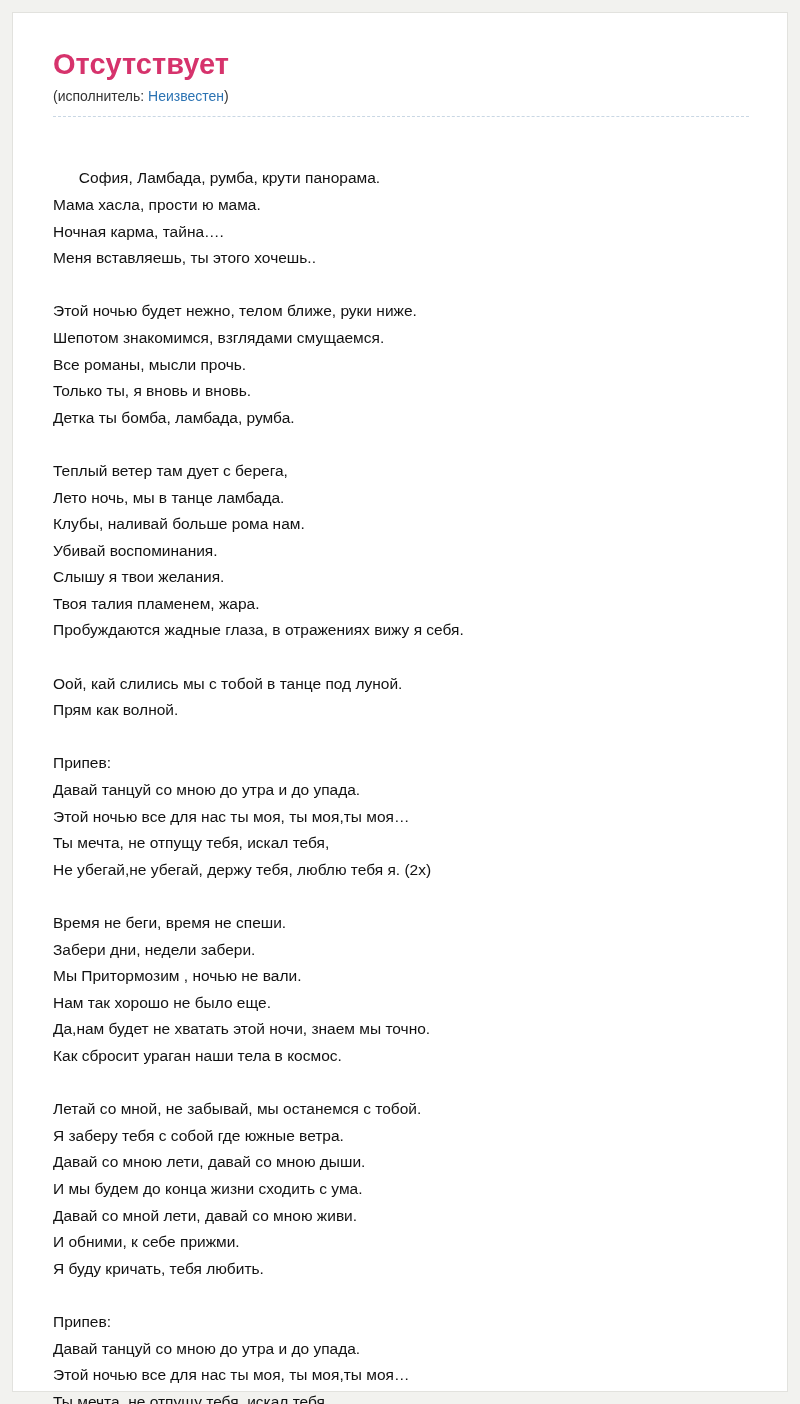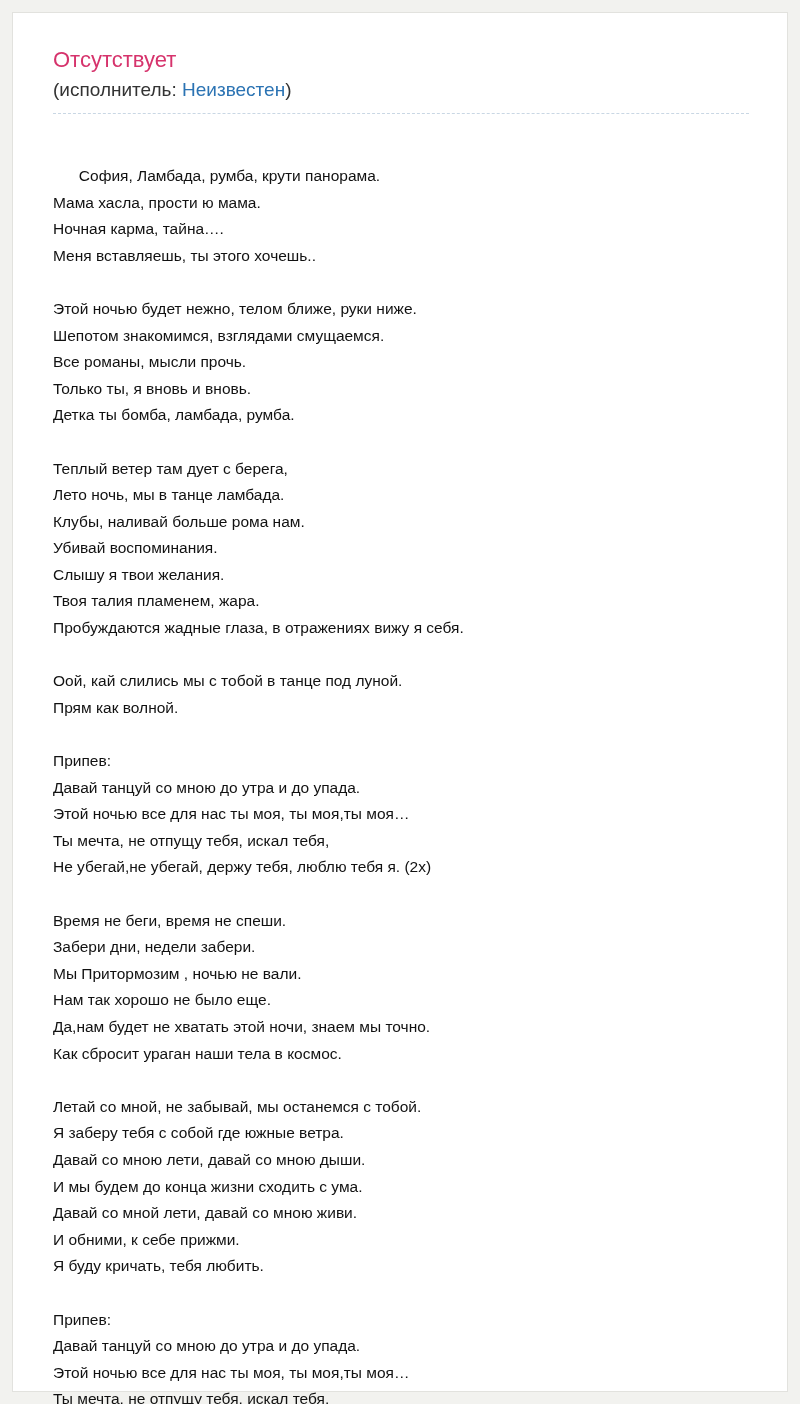--- a/index.html
+++ b/index.html
@@ -25,29 +25,29 @@
   }
   .page-inner {
     position: absolute;
     left: 20px;
     top: 18px;
     right: 20px;
     bottom: 18px;
     background: #ffffff;
   }
   .song-title {
-    font-size: 22px;
+    font-size: 29px;
     color: #d6336c;
-    font-weight: normal;
+    font-weight: bold;
     margin: 0 0 6px 20px;
     padding-top: 16px;
     line-height: 1.2;
   }
   .artist-line {
-    font-size: 19px;
+    font-size: 14px;
     color: #333333;
     margin: 0 0 6px 20px;
     padding-bottom: 12px;
     border-bottom: 1px dashed #c9d7e4;
     margin-right: 18px;
   }
   .artist-link {
     color: #2b73b3;
     text-decoration: none;
     cursor: pointer;

